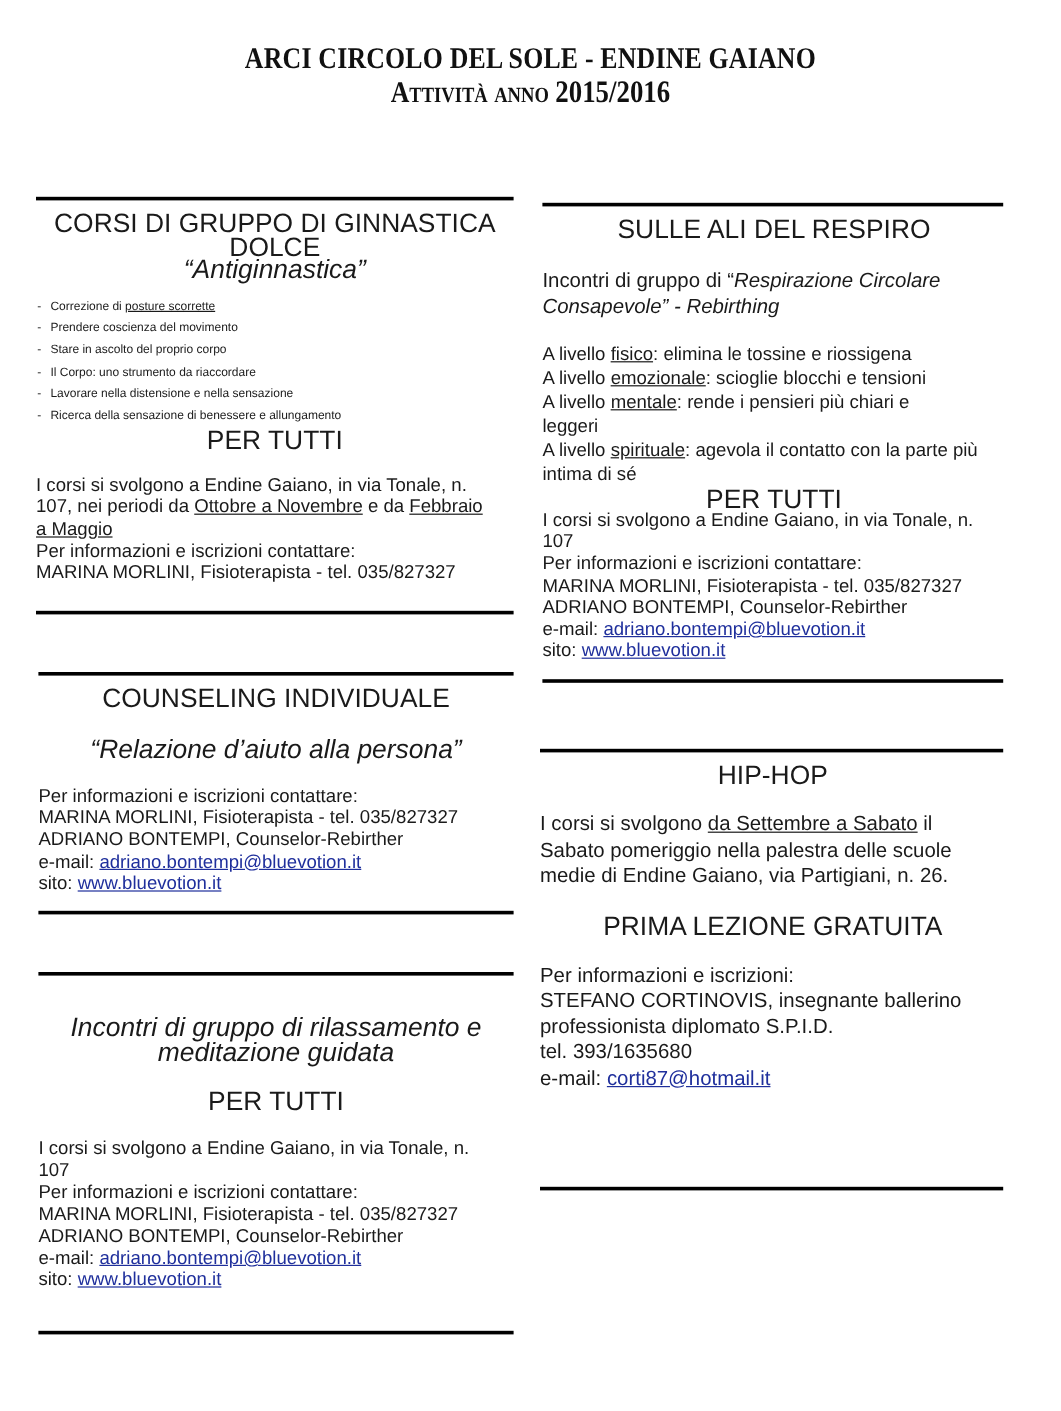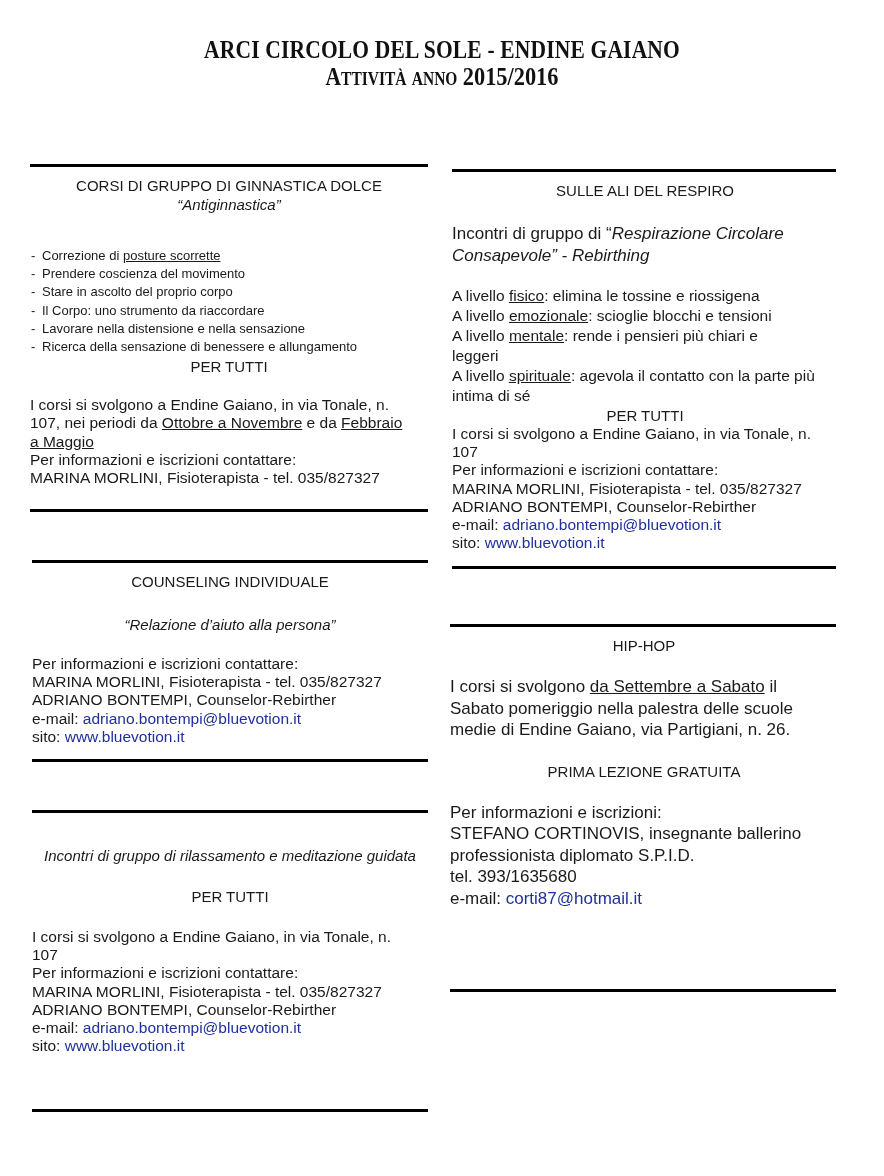--- a/index.html
+++ b/index.html
@@ -7,43 +7,43 @@
            font-family: "Liberation Sans", "DejaVu Sans", sans-serif; color: #1a1a1a; }
     .title { position: absolute; left: 0; width: 884px; text-align: center;
              font-family: "Liberation Serif", "DejaVu Serif", serif; font-weight: bold; color: #111; }
     .title1 { top: 36px; font-size: 25px; letter-spacing: 0.2px; transform: scaleX(0.86); }
     .title2 { top: 62px; font-size: 25px; transform: scaleX(0.86); }
     .title2 .sc { font-variant: small-caps; }
     .title2 .yr { font-size: 26px; }
 
     .rule { position: absolute; height: 3px; background: #000; }
     .sec { position: absolute; font-size: 16px; line-height: 18.2px; }
-    .heading { font-size: 15px; text-align: center; line-height: 20px; }
+    .heading { font-size: 22px; text-align: center; line-height: 20px; }
     .ital { font-style: italic; }
     .u { text-decoration: underline; }
-    a.link { color: #1f2f9c; }
+    a.link { color: #1f2f9c; text-decoration: underline; }
     ul.dash { list-style: none; margin: 0; padding: 0; }
     ul.dash li { position: relative; padding-left: 12px; }
     ul.dash li::before { content: "-"; position: absolute; left: 1px; }
     .big { font-size: 17px; line-height: 21.5px; }
   </style>
 </head>
 <body>
 
 <div class="title title1">ARCI CIRCOLO DEL SOLE - ENDINE GAIANO</div>
 <div class="title title2">
   <span class="sc">Attività anno</span>
   <span class="yr">2015/2016</span>
 </div>
 
 <div class="rule" style="left:30px; width:398px; top:164px;"></div>
 <div class="sec" style="left:30px; width:398px; top:176px;">
   <div class="heading">CORSI DI GRUPPO DI GINNASTICA DOLCE</div>
   <div class="heading ital" style="margin-top:-1px;">“Antiginnastica”</div>
-  <ul class="dash" style="margin-top:32px; font-size:13px;">
+  <ul class="dash" style="margin-top:12px; font-size:10px;">
     <li><span>Correzione di </span><span class="u">posture scorrette</span></li>
     <li><span>Prendere coscienza del movimento</span></li>
     <li><span>Stare in ascolto del proprio corpo</span></li>
     <li><span>Il Corpo: uno strumento da riaccordare</span></li>
     <li><span>Lavorare nella distensione e nella sensazione</span></li>
     <li style="padding-right:60px;"><span>Ricerca della sensazione di benessere e allungamento</span></li>
   </ul>
   <div class="heading" style="margin-top:1px;">PER TUTTI</div>
   <div style="margin-top:19px; font-size:15.5px; padding-right:14px;">
     <span>I corsi si svolgono a Endine Gaiano, in via Tonale, n. 107, nei periodi da </span><span class="u">Ottobre a Novembre</span><span> e da </span><span class="u">Febbraio a Maggio</span>

